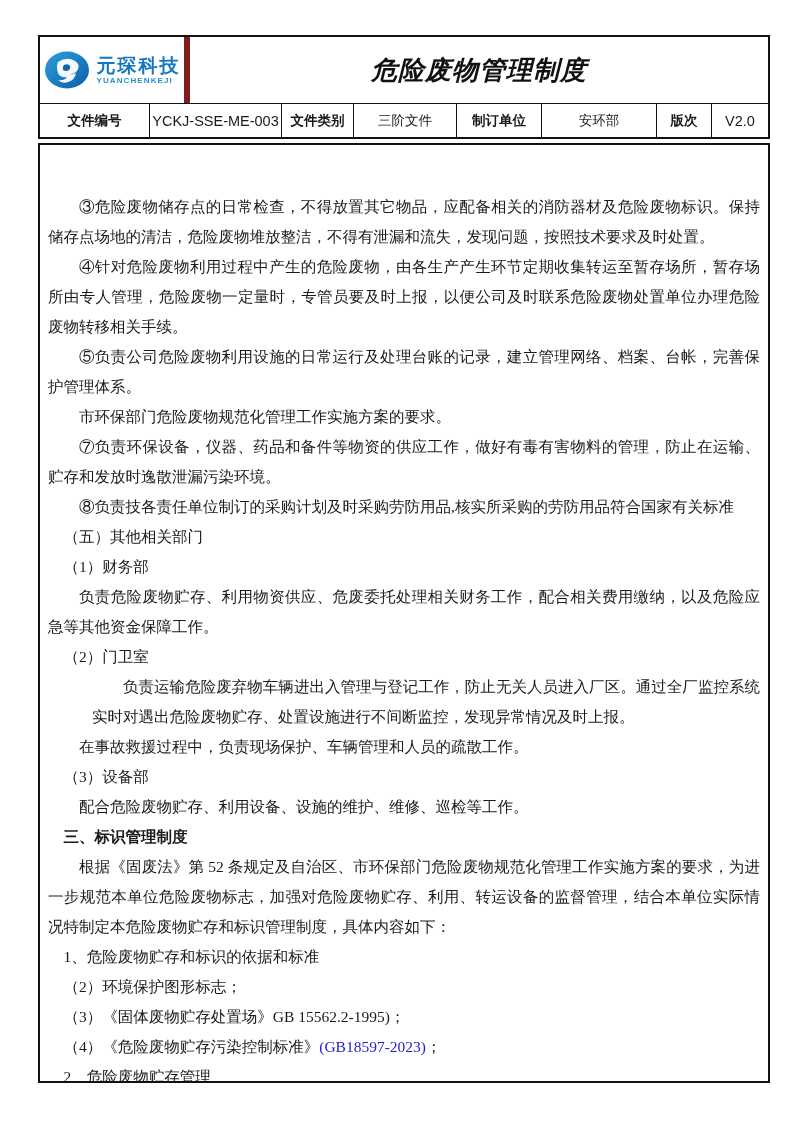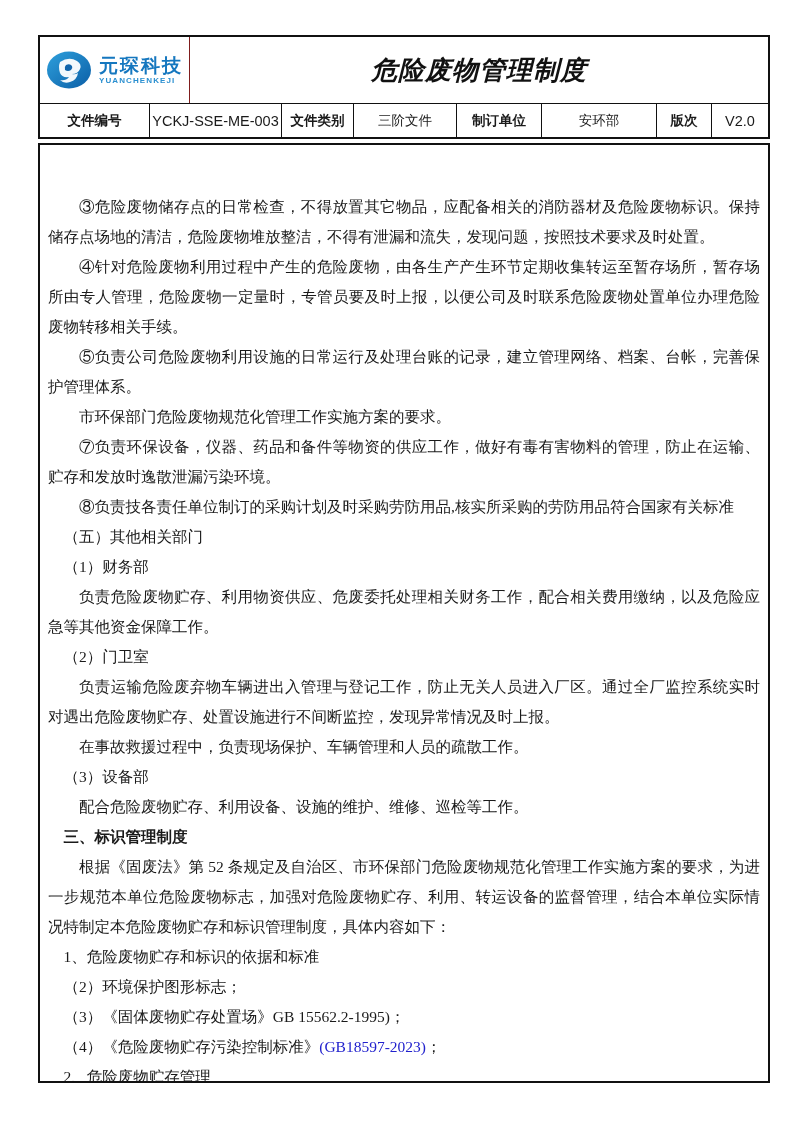--- a/index.html
+++ b/index.html
@@ -8,21 +8,21 @@
     font-family:"Liberation Serif", serif;color:#1a1a1a;
     -webkit-font-smoothing:antialiased;
   }
   .sheet{position:absolute;left:38px;top:35px;width:732px;}
 
   
   .header-table{border:2px solid #111;background:#fff;}
   .hrow{display:flex;}
   .hrow.top{height:66px;border-bottom:1px solid #111;}
   .logo-cell{
-    width:150px;border-right:1px solid #7f1d1d;display:flex;align-items:center;
+    width:150px;border-right:6px solid #7f1d1d;display:flex;align-items:center;
     justify-content:center;gap:7px;box-sizing:border-box;padding:0 2px;
   }
   .logo-mark{width:46px;height:38px;flex:0 0 auto;}
   .logo-text{display:flex;flex-direction:column;line-height:1;}
   .logo-cn{
     font-family:"Liberation Serif", serif;font-weight:bold;font-size:19px;
     color:#1577bf;letter-spacing:2px;white-space:nowrap;
   }
   .logo-en{
     font-family:"Liberation Sans", sans-serif;font-weight:bold;font-size:8px;
@@ -102,21 +102,21 @@
       <p class="para" style="text-indent: 2em; margin-top: 44px;"><span>③危险废物储存点的日常检查，不得放置其它物品，应配备相关的消防器材及危险废物标识。保持储存点场地的清洁，危险废物堆放整洁，不得有泄漏和流失，发现问题，按照技术要求及时处置。</span></p>
       <p class="para" style="text-indent: 2em;"><span>④针对危险废物利用过程中产生的危险废物，由各生产产生环节定期收集转运至暂存场所，暂存场所由专人管理，危险废物一定量时，专管员要及时上报，以便公司及时联系危险废物处置单位办理危险废物转移相关手续。</span></p>
       <p class="para" style="text-indent: 2em;"><span>⑤负责公司危险废物利用设施的日常运行及处理台账的记录，建立管理网络、档案、台帐，完善保护管理体系。</span></p>
       <p class="para" style="text-indent: 2em;"><span>市环保部门危险废物规范化管理工作实施方案的要求。</span></p>
       <p class="para" style="text-indent: 2em;"><span>⑦负责环保设备，仪器、药品和备件等物资的供应工作，做好有毒有害物料的管理，防止在运输、贮存和发放时逸散泄漏污染环境。</span></p>
       <p class="para" style="text-indent: 2em;"><span>⑧负责技各责任单位制订的采购计划及时采购劳防用品,核实所采购的劳防用品符合国家有关标准</span></p>
       <p class="para" style="text-indent: 1em;"><span>（五）其他相关部门</span></p>
       <p class="para" style="text-indent: 1em;"><span>（1）财务部</span></p>
       <p class="para" style="text-indent: 2em;"><span>负责危险废物贮存、利用物资供应、危废委托处理相关财务工作，配合相关费用缴纳，以及危险应急等其他资金保障工作。</span></p>
       <p class="para" style="text-indent: 1em;"><span>（2）门卫室</span></p>
-      <p class="para" style="text-indent: 2em;"><span>负责运输危险废弃物车辆进出入管理与登记工作，防止无关人员进入厂区。通过全厂监控系统实时对遇出危险废物贮存、处置设施进行不间断监控，发现异常情况及时上报。</span></p>
+      <p class="para" style="text-indent: 2em; margin-left: 44px;"><span>负责运输危险废弃物车辆进出入管理与登记工作，防止无关人员进入厂区。通过全厂监控系统实时对遇出危险废物贮存、处置设施进行不间断监控，发现异常情况及时上报。</span></p>
       <p class="para" style="text-indent: 2em;"><span>在事故救援过程中，负责现场保护、车辆管理和人员的疏散工作。</span></p>
       <p class="para" style="text-indent: 1em;"><span>（3）设备部</span></p>
       <p class="para" style="text-indent: 2em;"><span>配合危险废物贮存、利用设备、设施的维护、维修、巡检等工作。</span></p>
       <p class="para bold" style="text-indent: 1em;"><span>三、标识管理制度</span></p>
       <p class="para" style="text-indent: 2em;"><span>根据《固废法》第 52 条规定及自治区、市环保部门危险废物规范化管理工作实施方案的要求，为进一步规范本单位危险废物标志，加强对危险废物贮存、利用、转运设备的监督管理，结合本单位实际情况特制定本危险废物贮存和标识管理制度，具体内容如下：</span></p>
       <p class="para" style="text-indent: 1em;"><span>1、危险废物贮存和标识的依据和标准</span></p>
       <p class="para" style="text-indent: 1em;"><span>（2）环境保护图形标志；</span></p>
       <p class="para" style="text-indent: 1em;"><span>（3）《固体废物贮存处置场》GB 15562.2-1995)；</span></p>
       <p class="para" style="text-indent: 1em;"><span>（4）《危险废物贮存污染控制标准》</span><span class="blue">(GB18597-2023)</span><span>；</span></p>
       <p class="para" style="text-indent: 1em;"><span>2、危险废物贮存管理</span></p>

